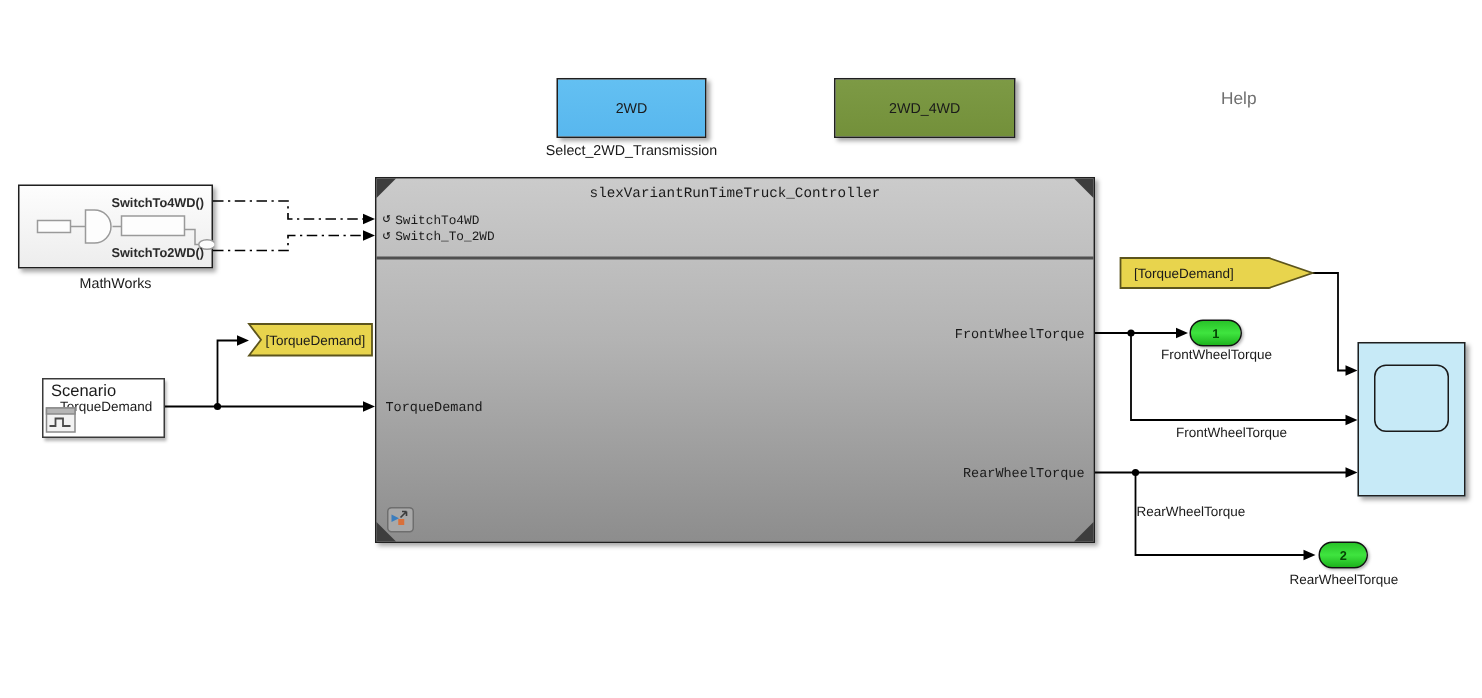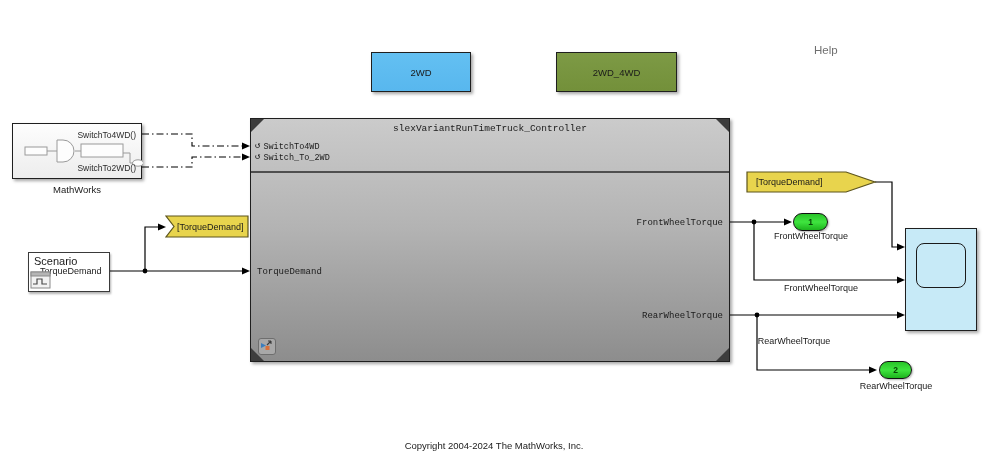--- a/index.html
+++ b/index.html
@@ -19,21 +19,21 @@
   .scenario{background:#ffffff;border:1.3px solid #3a3a3a;box-shadow:1px 2px 2px rgba(0,0,0,.3);}
   .scope{background:#c7eaf7;}
   .scope-screen{position:absolute;left:10px;top:14px;width:48px;height:43px;
                 border:1.6px solid #1a1a1a;border-radius:8px;}
   .pill{position:absolute;z-index:2;box-sizing:border-box;border:1.3px solid #111;border-radius:9px;
         background:linear-gradient(180deg,#29c329 0%,#3fe43f 50%,#1db31d 100%);
         display:flex;align-items:center;justify-content:center;
         font-size:8.5px;font-weight:bold;color:#064406;box-shadow:1px 1px 2px rgba(0,0,0,.3);}
   .tag-text{position:absolute;z-index:3;font-size:9px;display:flex;align-items:center;}
   .help{position:absolute;z-index:3;font-size:11.5px;color:#6f6f6f;}
-  .sw-out{position:absolute;right:5px;font-size:8.5px;z-index:3;white-space:nowrap;color:#2a2a2a;}
+  .sw-out{position:absolute;right:5px;font-size:8.5px;z-index:3;white-space:nowrap;color:#2a2a2a;font-weight:bold;}
   .evrow{display:flex;align-items:center;height:11px;font-size:8.5px;white-space:nowrap;}
   .evicon{font-size:9px;margin-right:3px;line-height:9px;}
   .badge{position:absolute;left:7px;bottom:6px;width:16px;height:15px;border-radius:3px;
          background:#a8a8a8;border:1px solid #6e6e6e;z-index:2;}
 </style>
 </head>
 <body>
 
 <div class="canvas">
 
@@ -70,25 +70,26 @@
       <polygon points="905,280 897,276.5 897,283.5"></polygon>
       <polygon points="905,315 897,311.5 897,318.5"></polygon>
       <polygon points="877,370 869,366.5 869,373.5"></polygon>
     </g>
 
     <polygon points="166,216 248,216 248,237 166,237 174,226.5" fill="#e8d44d" stroke="#5c541c" stroke-width="1.2"></polygon>
 
     <polygon points="747,172 846,172 875,182 846,192 747,192" fill="#e8d44d" stroke="#5c541c" stroke-width="1.2"></polygon>
   </svg>
 
-  <div class="help" style="left:814px;top:44px;">Help</div>
+  <div class="help" style="left:814px;top:60px;">Help</div>
 
   <div class="block variant-btn blue" style="left:371px;top:52px;width:100px;height:40px;">
     <span>2WD</span>
   </div>
+  <div class="cap" style="left:331px;top:95px;width:180px;">Select_2WD_Transmission</div>
 
   <div class="block variant-btn green" style="left:556px;top:52px;width:121px;height:40px;">
     <span>2WD_4WD</span>
   </div>
 
   <div class="block switching" style="left:12px;top:123px;width:130px;height:56px;">
     <svg width="130" height="56" style="position:absolute;left:0;top:0;">
       <g stroke="#9a9a9a" stroke-width="1" fill="#fdfdfd">
         <rect x="12" y="23" width="22" height="8"></rect>
         <line x1="34" y1="27" x2="44" y2="27"></line>
@@ -162,15 +163,14 @@
   </div>
   <div class="cap" style="left:836px;top:381px;width:120px;font-size:9px;">RearWheelTorque</div>
 
   <div class="cap" style="left:771px;top:283px;width:100px;font-size:9px;">FrontWheelTorque</div>
   <div class="cap" style="left:744px;top:336px;width:100px;font-size:9px;">RearWheelTorque</div>
 
   <div class="block scope" style="left:905px;top:228px;width:72px;height:103px;">
     <div class="scope-screen"></div>
   </div>
 
-  <div class="cap" style="left:0;top:440px;width:988px;">Copyright 2004-2024 The MathWorks, Inc.</div>
 
 </div>
 
 </body></html>

